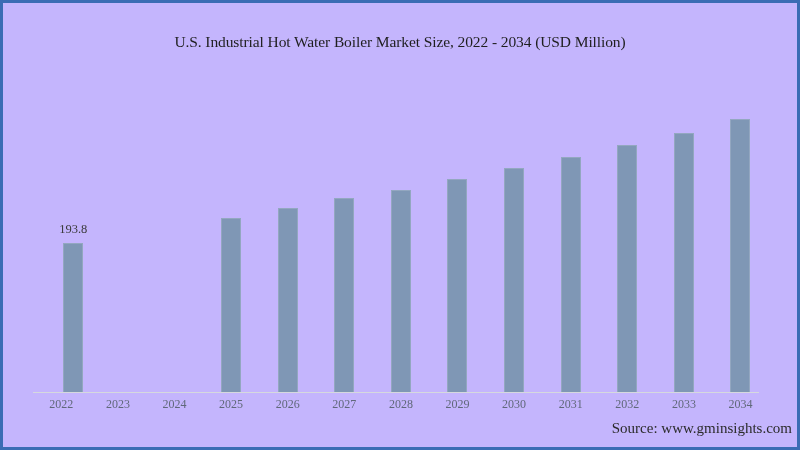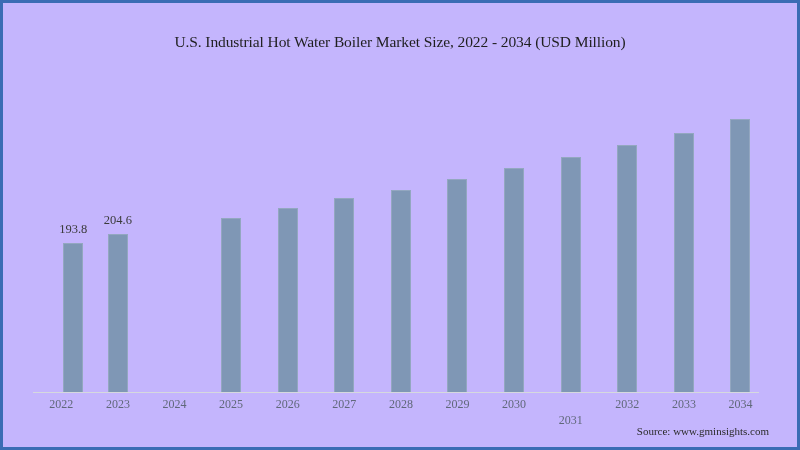--- a/index.html
+++ b/index.html
@@ -71,42 +71,38 @@
   .x-tick {
     position: absolute;
     top: 394px;
     width: 56.6px;
     text-align: center;
     font-size: 12px;
     color: #60687a;
   }
   #source {
     position: absolute;
-    right: 28px;
+    right: 5px;
     bottom: 10px;
-    font-size: 11px;
+    font-size: 15px;
     color: #2b2b2b;
     white-space: nowrap;
   }
 </style>
 </head>
 <body>
 
 <div id="page">
 
   <div id="chart-title">U.S. Industrial Hot Water Boiler Market Size, 2022 - 2034 (USD Million)</div>
 
   <div id="plot">
       <div class="bar-slot" style="left: 12px; text-align: center;">
         <div class="bar" title="2022: 193.8" style="height: 150.195px; background: rgb(127, 151, 181); border-color: rgb(147, 167, 192);"></div>
         <div class="bar-label" style="bottom: 156.195px;">193.8</div>
-      </div>
-      <div class="bar-slot" style="left: 56.6px;">
-        <div class="bar" title="2023: 204.6" style="height: 158.565px; background: rgb(127, 151, 181); border-color: rgb(147, 167, 192);"></div>
-        <div class="bar-label" style="bottom: 164.565px;">204.6</div>
       </div>
       <div class="bar-slot" style="left: 169.8px;">
         <div class="bar" title="2025: 226.1" style="height: 175.227px; background: rgb(127, 151, 181); border-color: rgb(147, 167, 192);"></div>
       </div>
       <div class="bar-slot" style="left: 226.4px;">
         <div class="bar" title="2026: 238.3" style="height: 184.683px; background: rgb(127, 151, 181); border-color: rgb(147, 167, 192);"></div>
       </div>
       <div class="bar-slot" style="left: 283px;">
         <div class="bar" title="2027: 251.3" style="height: 194.757px; background: rgb(127, 151, 181); border-color: rgb(147, 167, 192);"></div>
       </div>
@@ -139,17 +135,17 @@
 
 <div class="x-tick" style="left: 30px;">2022</div>
     <div class="x-tick" style="left: 86.6px;">2023</div>
     <div class="x-tick" style="left: 143.2px;">2024</div>
     <div class="x-tick" style="left: 199.8px;">2025</div>
     <div class="x-tick" style="left: 256.4px;">2026</div>
     <div class="x-tick" style="left: 313px;">2027</div>
     <div class="x-tick" style="left: 369.6px;">2028</div>
     <div class="x-tick" style="left: 426.2px;">2029</div>
     <div class="x-tick" style="left: 482.8px;">2030</div>
-    <div class="x-tick" style="left: 539.4px; margin-top: 16px;">2031</div>
+    <div class="x-tick" style="left: 539.4px;">2031</div>
     <div class="x-tick" style="left: 596px;">2032</div>
     <div class="x-tick" style="left: 652.6px;">2033</div>
     <div class="x-tick" style="left: 709.2px;">2034</div>
   </div>
 
 </body></html>

